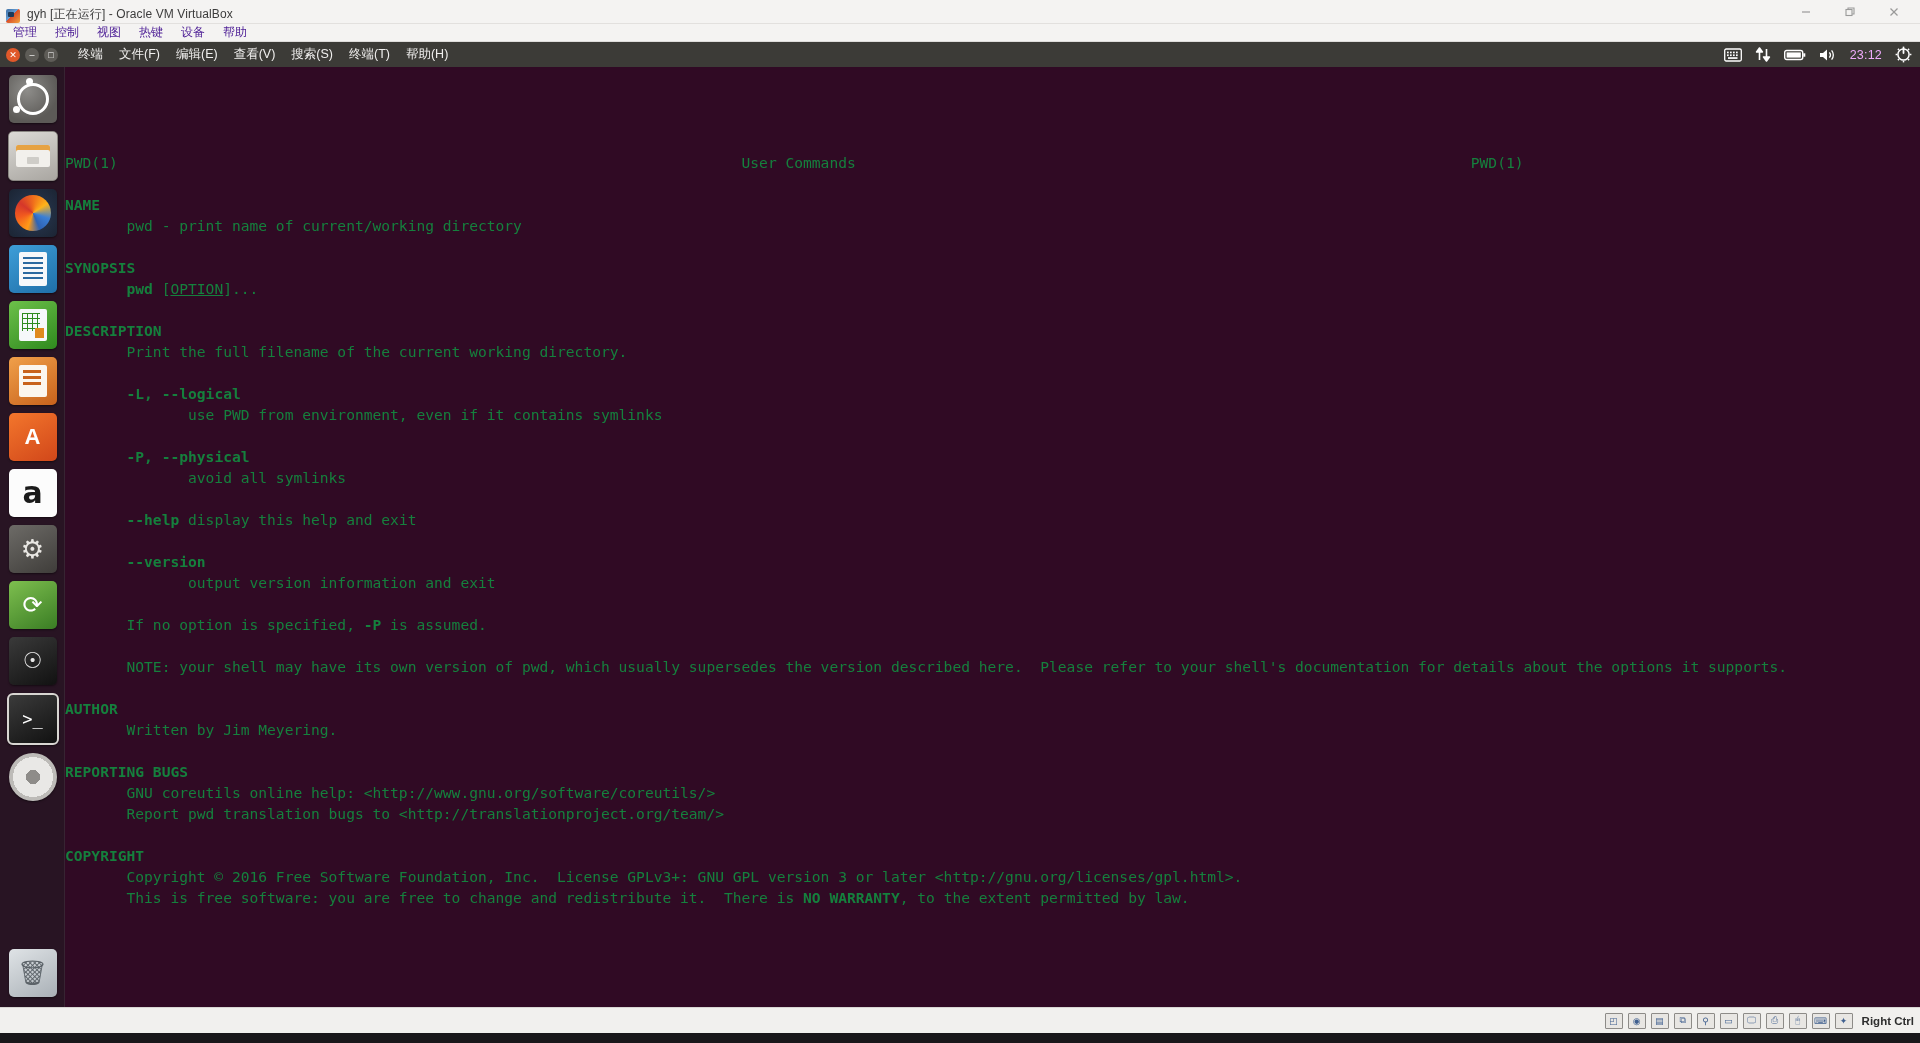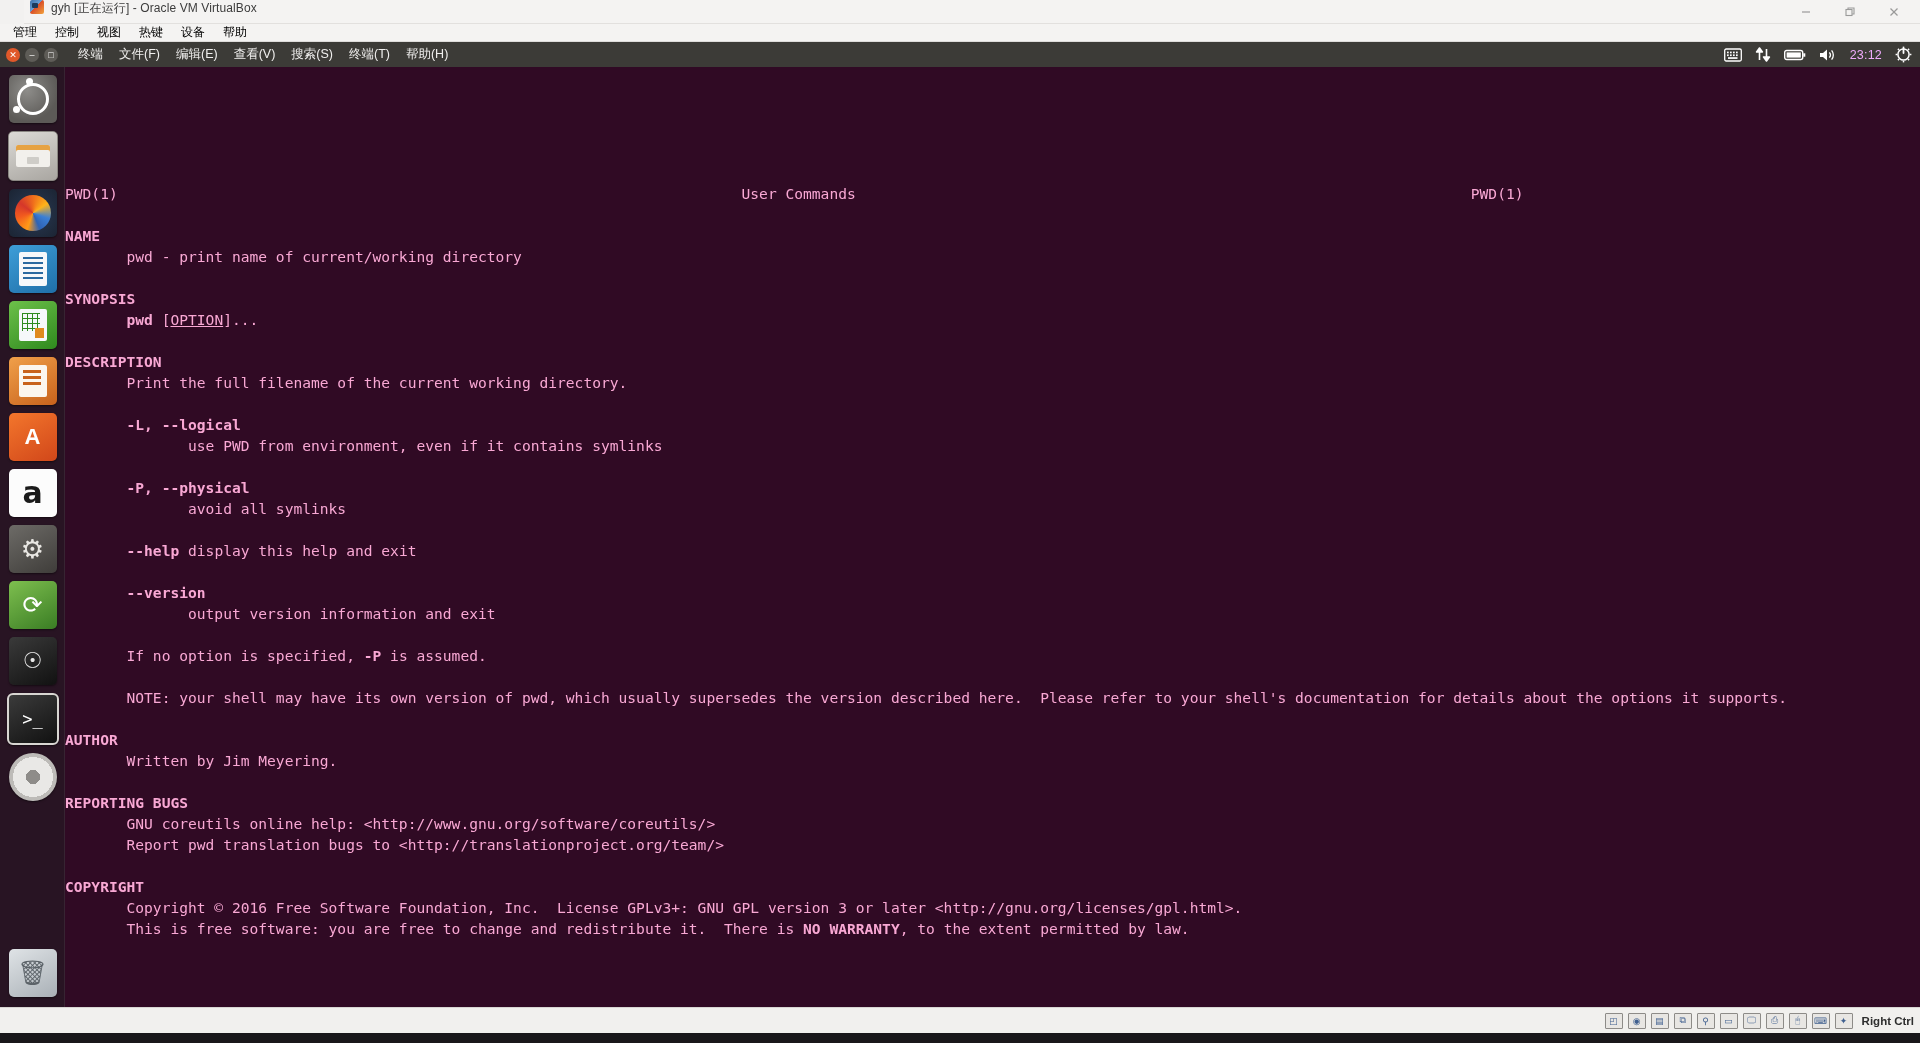--- a/index.html
+++ b/index.html
@@ -6,44 +6,43 @@
   body{
     width:1920px;height:1043px;overflow:hidden;
     font-family:"Liberation Sans", sans-serif;
     background:#2b0f1e;
   }
   .vbox-window{width:1920px;height:1043px;display:flex;flex-direction:column;background:#f2f1f0;}
 
   
   .vb-titlebar{
     height:23px;min-height:23px;background:#f4f3f2;
-    display:flex;align-items:flex-start;position:relative;
+    display:flex;align-items:flex-end;position:relative;
     border-bottom:1px solid #e2e0de;
-    margin-left:24px;
   }
   .vb-title-icon{
     width:14px;height:14px;margin-left:6px;margin-right:7px;
     background:linear-gradient(135deg,#3b6ea5 0%,#6aa0d6 45%,#d94f2a 46%,#f2a33c 100%);
     border-radius:2px;position:relative;flex:none;
   }
   .vb-title-icon:after{
     content:"";position:absolute;left:2px;top:3px;width:6px;height:5px;
     background:#1b3a5c;border-radius:1px;
   }
   .vb-title-text{font-size:12px;color:#3c3c3c;letter-spacing:.1px;white-space:nowrap;}
   .vb-win-btns{position:absolute;right:4px;top:0;height:23px;display:flex;align-items:center;}
   .vb-win-btn{width:44px;height:23px;display:flex;align-items:center;justify-content:center;color:#9a9a9a;font-size:13px;}
   .vb-win-btn svg{display:block;}
 
   
   .vb-menubar{
     height:17px;min-height:17px;background:#f4f3f2;display:flex;align-items:center;
     padding-left:4px;border-bottom:1px solid #dedcda;
   }
-  .vb-menu-item{font-size:12px;color:#000000;padding:0 9px;line-height:17px;white-space:nowrap;}
+  .vb-menu-item{font-size:12px;color:#4c1d95;padding:0 9px;line-height:17px;white-space:nowrap;}
 
   
   .guest{flex:1;position:relative;background:#2c0b1f;overflow:hidden;}
 
   
   .unity-panel{
     position:absolute;left:0;top:0;right:0;height:25px;
     background:#3c3b37;display:flex;align-items:center;
   }
   .unity-win-ctrl{display:flex;align-items:center;margin-left:6px;gap:5px;}
@@ -125,22 +124,22 @@
   .ic-trash .glyph{color:#5b6268;font-size:24px;}
 
   
   .terminal{
     position:absolute;left:65px;top:25px;right:0;bottom:0;
     background:#300a24;overflow:hidden;
   }
   .term-text{
     position:absolute;left:0;top:0;right:0;
     font-family:"DejaVu Sans Mono","Liberation Mono",monospace;
-    font-size:14.6px;line-height:21px;color:#f9a8d4;
-    white-space:pre;padding-top:116px;
+    font-size:14.6px;line-height:21px;color:#15803d;
+    white-space:pre;padding-top:85px;
   }
   .term-line{height:21px;}
   .b{font-weight:bold;}
   .u{text-decoration:underline;margin-top:43px;}
 
   
   .vb-statusbar{
     height:25px;min-height:25px;background:#f1f0ee;
     border-top:1px solid #d8d6d3;
     display:flex;align-items:center;justify-content:flex-end;

